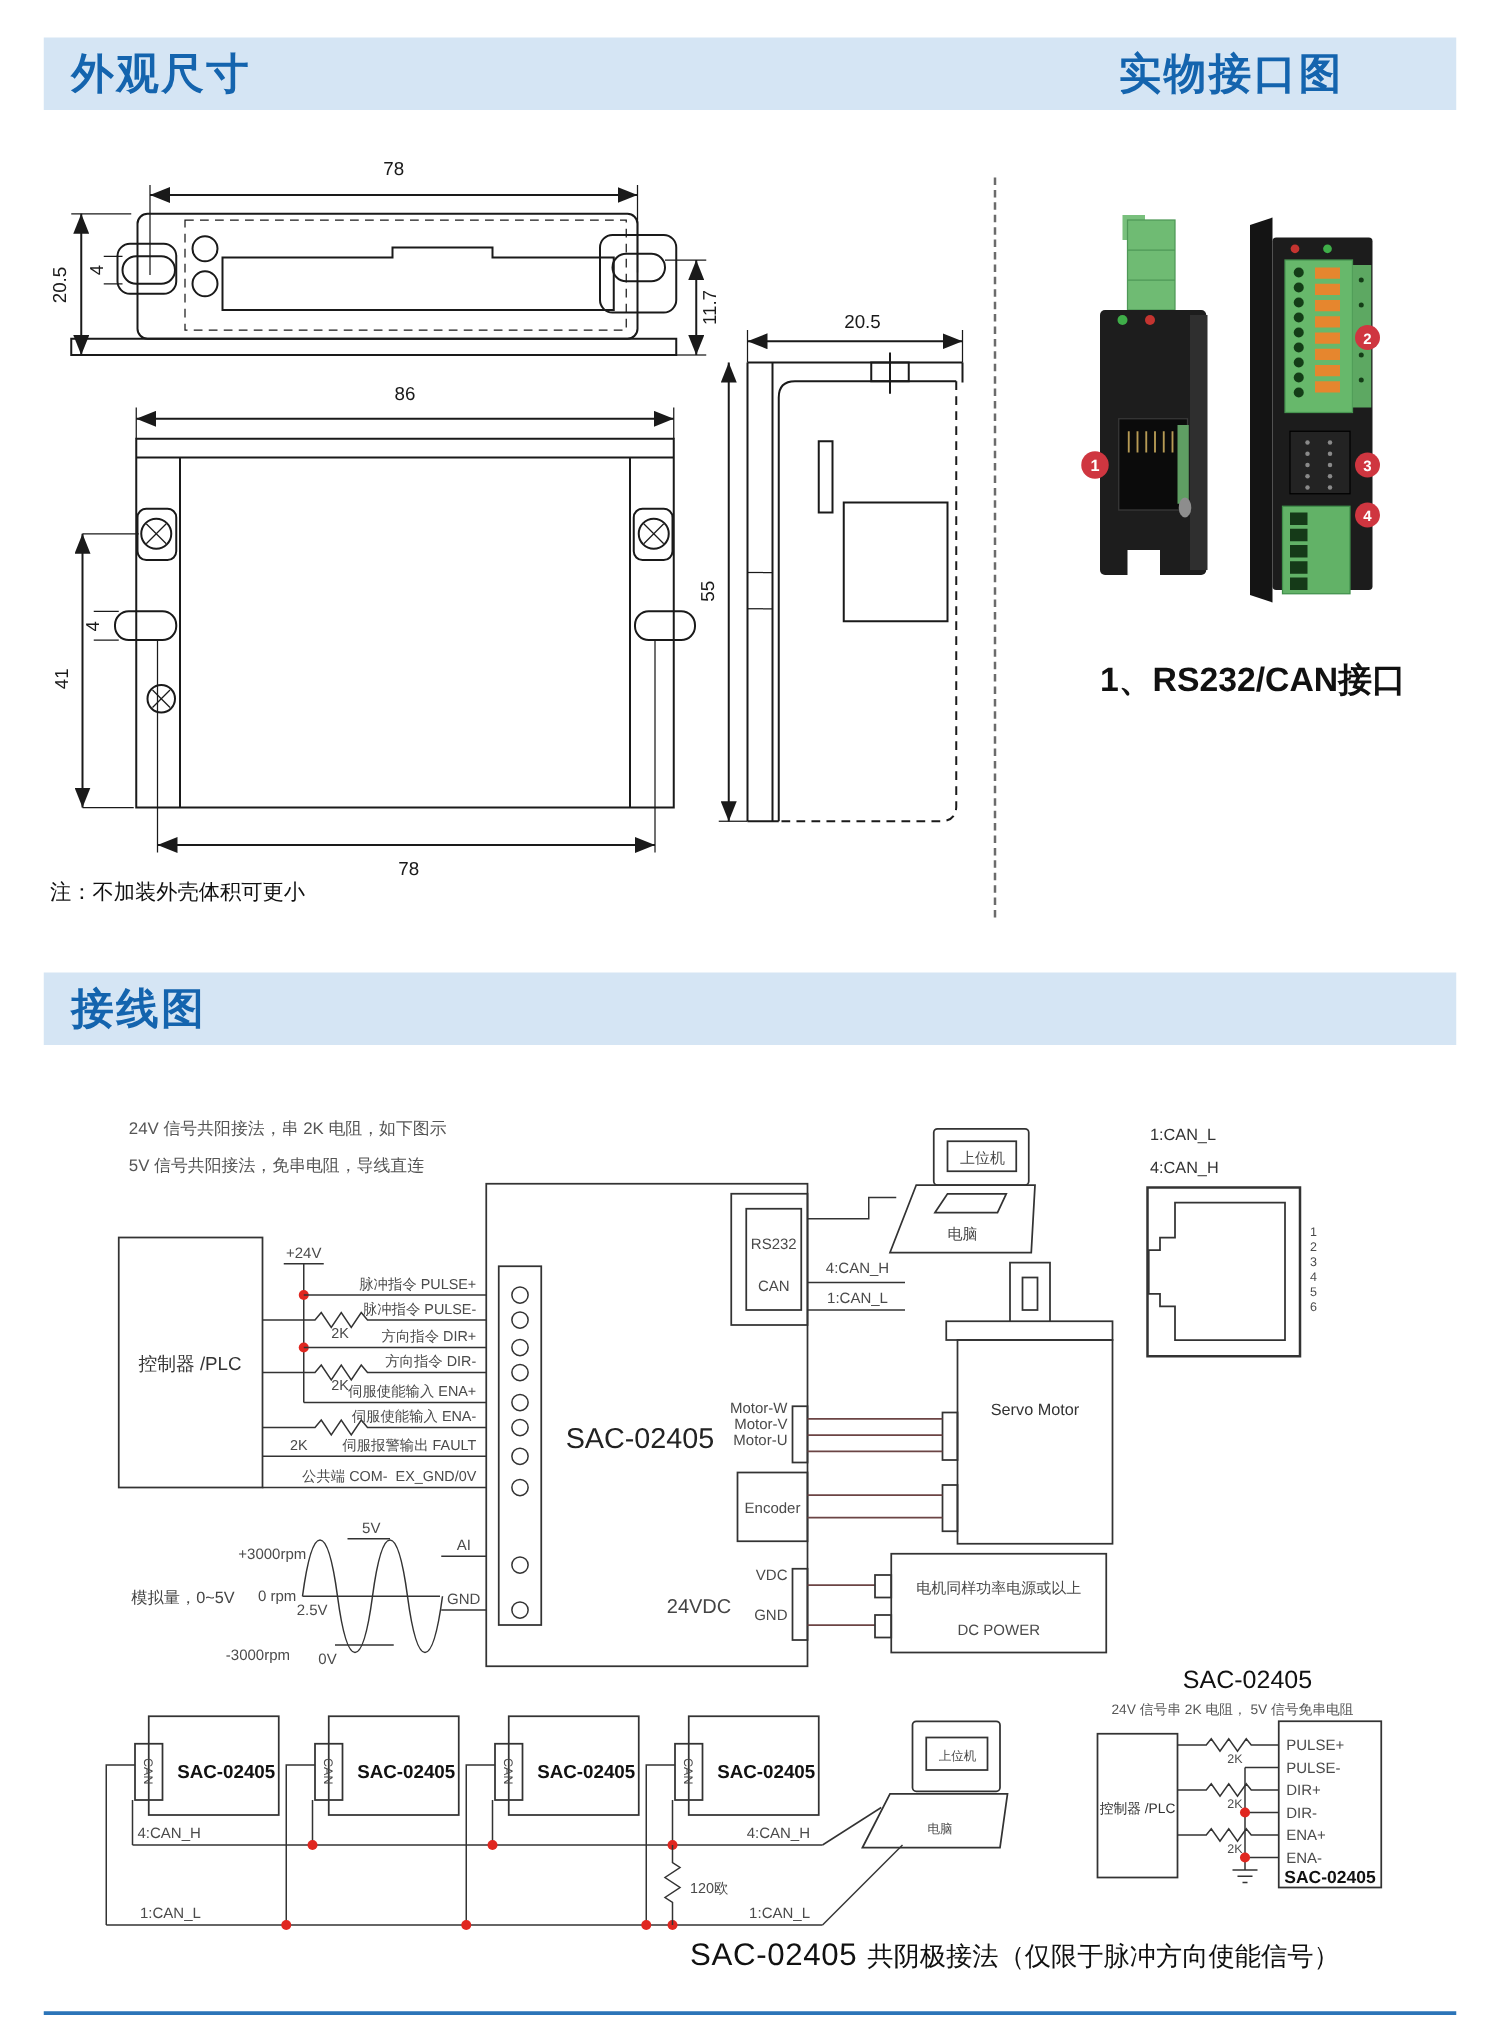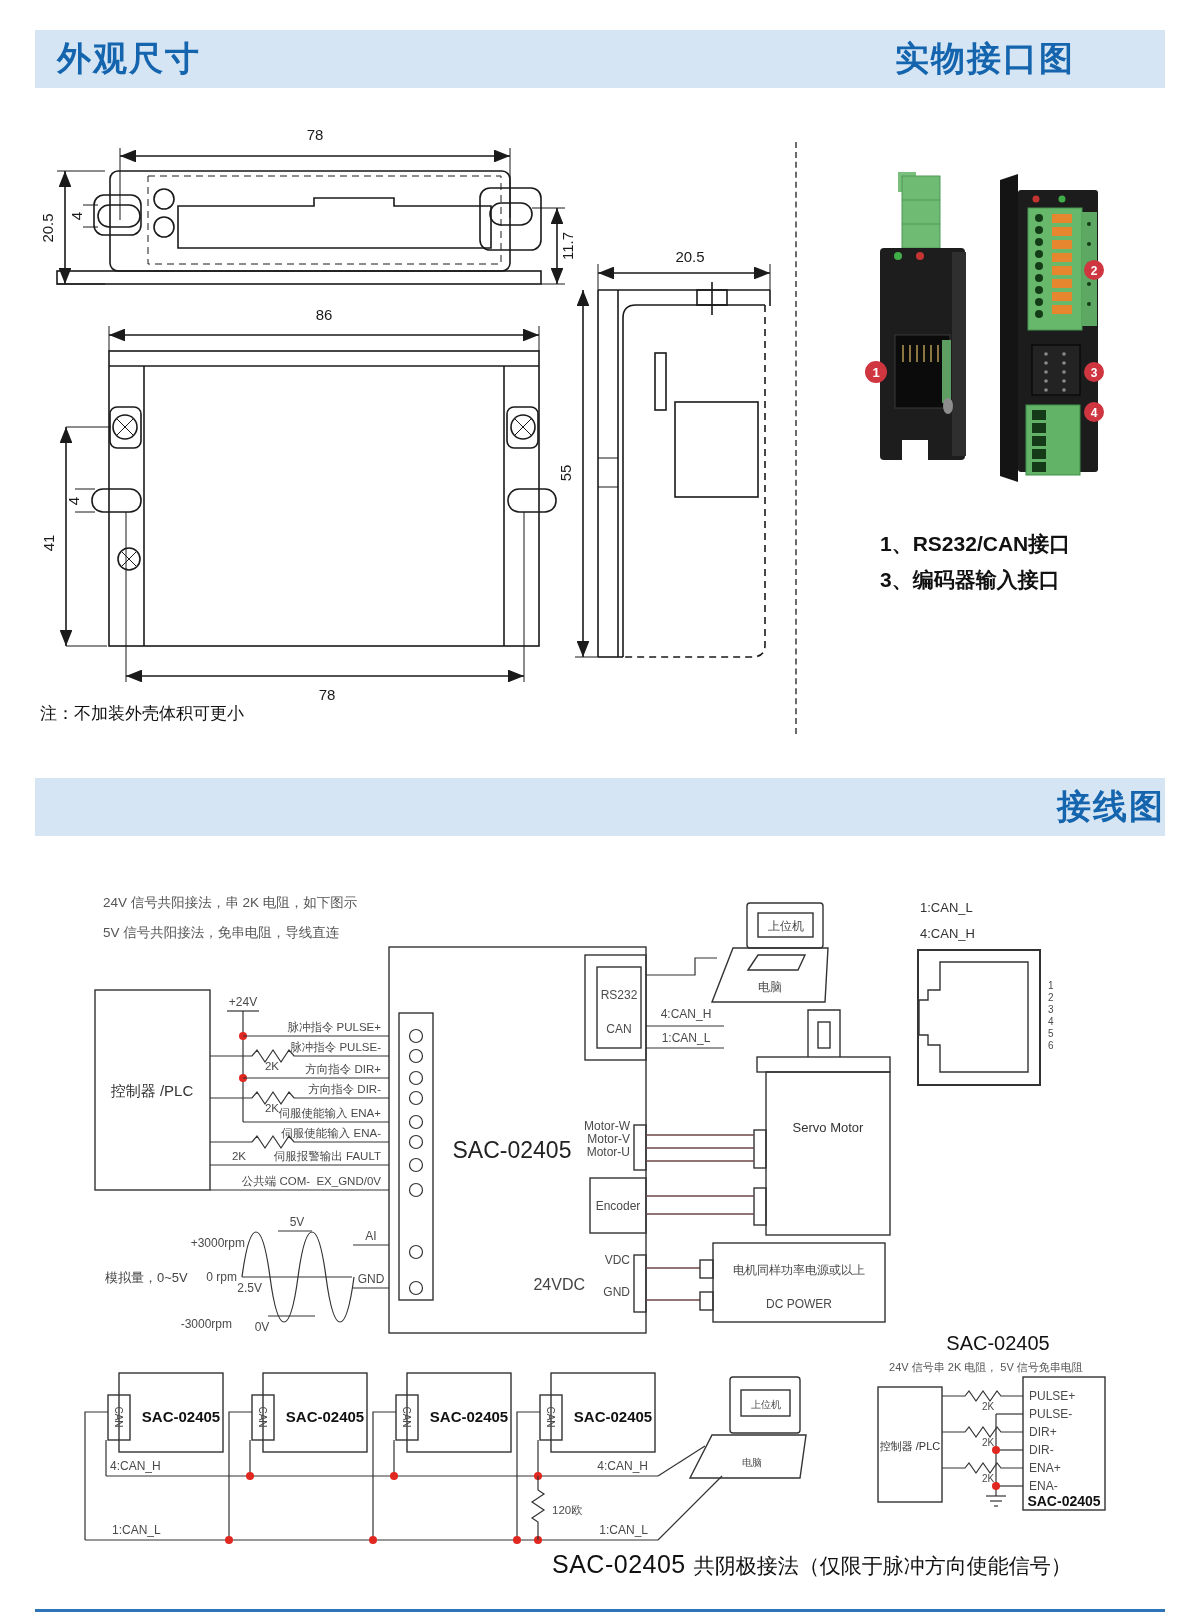--- a/index.html
+++ b/index.html
@@ -1,27 +1,27 @@
 <!DOCTYPE html>
 <html><head>
 <meta charset="utf-8">
 <style>
   html,body{margin:0;padding:0;background:#ffffff;}
   .page{position:relative;width:1200px;height:1618px;background:#fff;
         font-family:"Liberation Sans",sans-serif;overflow:hidden;border-radius:16px;}
   .banner{position:absolute;left:35px;width:1130px;height:58px;background:#d5e5f4;
-          display:flex;align-items:center;justify-content:flex-end;}
+          display:flex;align-items:center;}
   .banner .bt{font-size:34px;font-weight:bold;color:#1464ae;letter-spacing:2px;}
   .banner1{top:30px;justify-content:space-between;padding:0 22px 0 22px;box-sizing:border-box;}
   .banner1 .right{margin-right:68px;}
   .banner2{top:778px;padding-left:22px;box-sizing:border-box;}
   .divider{position:absolute;left:795px;top:142px;height:592px;width:0;
            border-left:2px dashed #6b6b6b;}
   .legend{position:absolute;left:880px;top:526px;}
-  .legend .row{font-size:21px;font-weight:600;color:#111;line-height:36px;white-space:nowrap;}
+  .legend .row{font-size:27px;font-weight:600;color:#111;line-height:36px;white-space:nowrap;}
   .note{position:absolute;left:40px;top:702px;font-size:17px;color:#111;font-weight:500;}
   .caption{position:absolute;left:552px;top:1550px;display:flex;align-items:baseline;white-space:nowrap;}
   .caption .model{font-size:25px;color:#111;letter-spacing:0.5px;}
   .caption .ctext{font-size:21px;color:#111;margin-left:8px;}
   .bottomrule{position:absolute;left:35px;top:1609px;width:1130px;height:3px;background:#2b74b8;}
   svg{position:absolute;}
   svg text{font-family:"Liberation Sans",sans-serif;}
   .t-dim{font-size:15px;fill:#1a1a1a;}
   .t-sig{font-size:11.5px;fill:#4a4a4a;}
   .t-lbl{font-size:12px;fill:#4a4a4a;}
@@ -246,21 +246,20 @@
       </g>
       <g>
         <circle cx="254" cy="262" r="10" fill="#cf3640"></circle>
         <text x="254" y="267" text-anchor="middle" font-size="12" font-weight="bold" fill="#fff">4</text>
       </g>
     </g>
   </svg>
 
   <div class="legend">
     <div class="row"><span>1、</span><span>RS232/CAN接口</span></div>
-    <div class="row"><span>3、</span><span>编码器输入接口</span></div>
   </div>
 
   <div class="note">注：不加装外壳体积可更小</div>
 
   <div class="banner banner2">
     <span class="bt">接线图</span>
   </div>
 
   <svg style="left:0;top:850px" width="1200" height="700" viewBox="0 0 1200 700">
 

